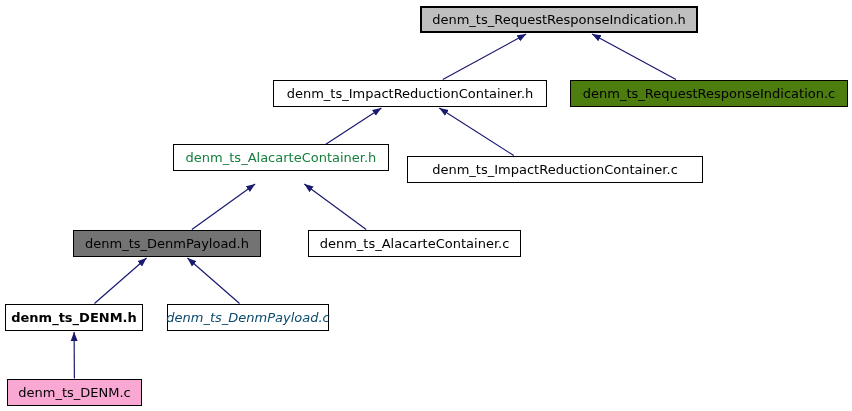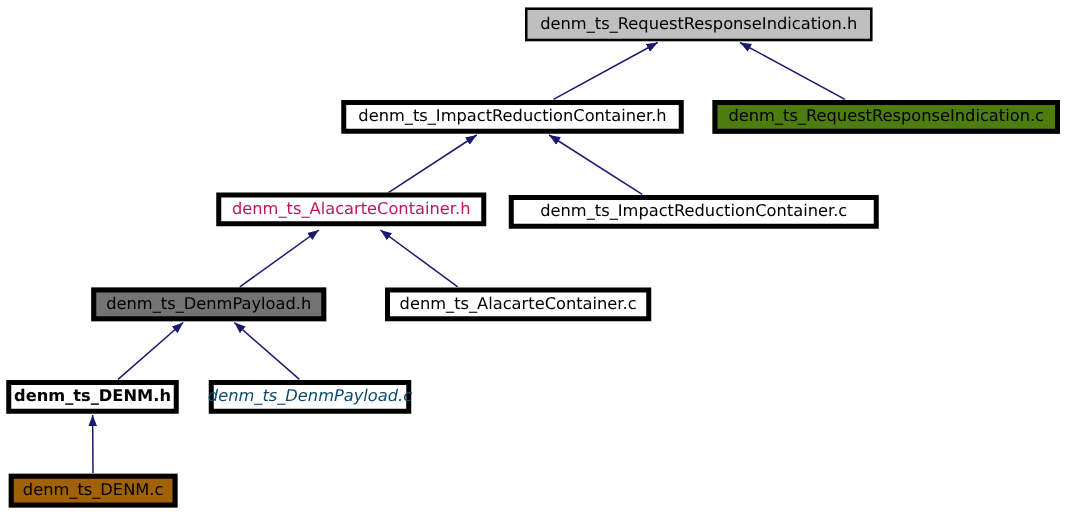--- a/index.html
+++ b/index.html
@@ -20,21 +20,21 @@
     position: absolute;
     left: 0;
     top: 0;
     width: 852px;
     height: 411px;
   }
   .node {
     position: absolute;
     box-sizing: border-box;
     background: #ffffff;
-    border: 4px solid #7f1d1d;
+    border: 1px solid #7f1d1d;
     display: flex;
     align-items: center;
     justify-content: center;
     font-size: 13px;
     color: #000000;
     white-space: nowrap;
     cursor: pointer;
   }
   .node.highlight {
     background: #bfbfbf;
@@ -68,35 +68,35 @@
   <div>
       <div class="node highlight" style="left: 420px; top: 6px; width: 278px; height: 27px; border-color: rgb(0, 0, 0); background: rgb(191, 191, 191); color: rgb(0, 0, 0);">
         <span>denm_ts_RequestResponseIndication.h</span>
       </div>
       <div class="node" style="left: 273px; top: 80px; width: 274px; height: 27px; border-color: rgb(0, 0, 0); background: rgb(255, 255, 255); color: rgb(0, 0, 0);">
         <span>denm_ts_ImpactReductionContainer.h</span>
       </div>
       <div class="node" style="left: 570px; top: 80px; width: 278px; height: 27px; border-color: rgb(0, 0, 0); background: #4d7c0f; color: rgb(0, 0, 0);">
         <span>denm_ts_RequestResponseIndication.c</span>
       </div>
-      <div class="node" style="left: 173px; top: 154px; width: 216px; height: 27px; border-color: rgb(0, 0, 0); background: rgb(255, 255, 255); color: #be185d;">
+      <div class="node" style="left: 173px; top: 144px; width: 216px; height: 27px; border-color: rgb(0, 0, 0); background: rgb(255, 255, 255); color: #15803d;">
         <span>denm_ts_AlacarteContainer.h</span>
       </div>
       <div class="node" style="left: 407px; top: 156px; width: 296px; height: 27px; border-color: rgb(0, 0, 0); background: rgb(255, 255, 255); color: rgb(0, 0, 0);">
         <span>denm_ts_ImpactReductionContainer.c</span>
       </div>
       <div class="node" style="left: 73px; top: 230px; width: 188px; height: 27px; border-color: rgb(0, 0, 0); background: #737373; color: rgb(0, 0, 0);">
         <span>denm_ts_DenmPayload.h</span>
       </div>
       <div class="node" style="left: 284px; top: 230px; width: 213px; height: 27px; border-color: rgb(0, 0, 0); background: rgb(255, 255, 255); color: rgb(0, 0, 0); margin-left: 24px;">
         <span>denm_ts_AlacarteContainer.c</span>
       </div>
       <div class="node" style="left: 5px; top: 304px; width: 138px; height: 27px; border-color: rgb(0, 0, 0); background: rgb(255, 255, 255); color: rgb(0, 0, 0); font-weight: bold;">
         <span>denm_ts_DENM.h</span>
       </div>
       <div class="node" style="left: 167px; top: 304px; width: 162px; height: 27px; border-color: rgb(0, 0, 0); background: rgb(255, 255, 255); color: #0c4a6e; font-style: italic;">
         <span>denm_ts_DenmPayload.c</span>
       </div>
-      <div class="node" style="left: 7px; top: 379px; width: 135px; height: 27px; border-color: rgb(0, 0, 0); background: #a16207; color: rgb(0, 0, 0);">
+      <div class="node" style="left: 7px; top: 379px; width: 135px; height: 27px; border-color: rgb(0, 0, 0); background: #f9a8d4; color: rgb(0, 0, 0);">
         <span>denm_ts_DENM.c</span>
       </div>
     </div>
 </div>
 
 </body></html>

